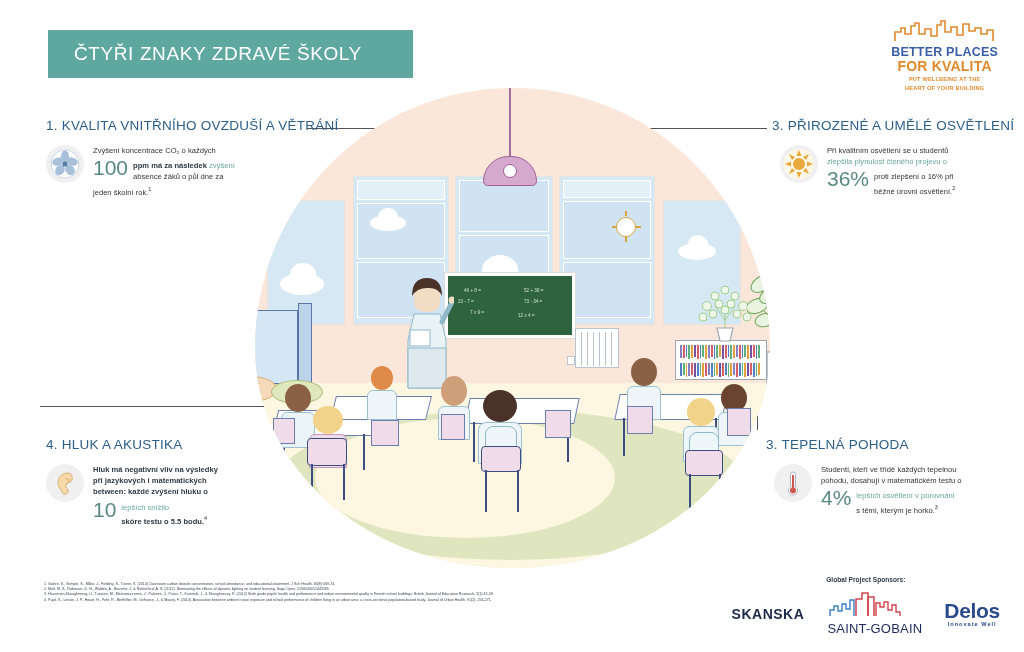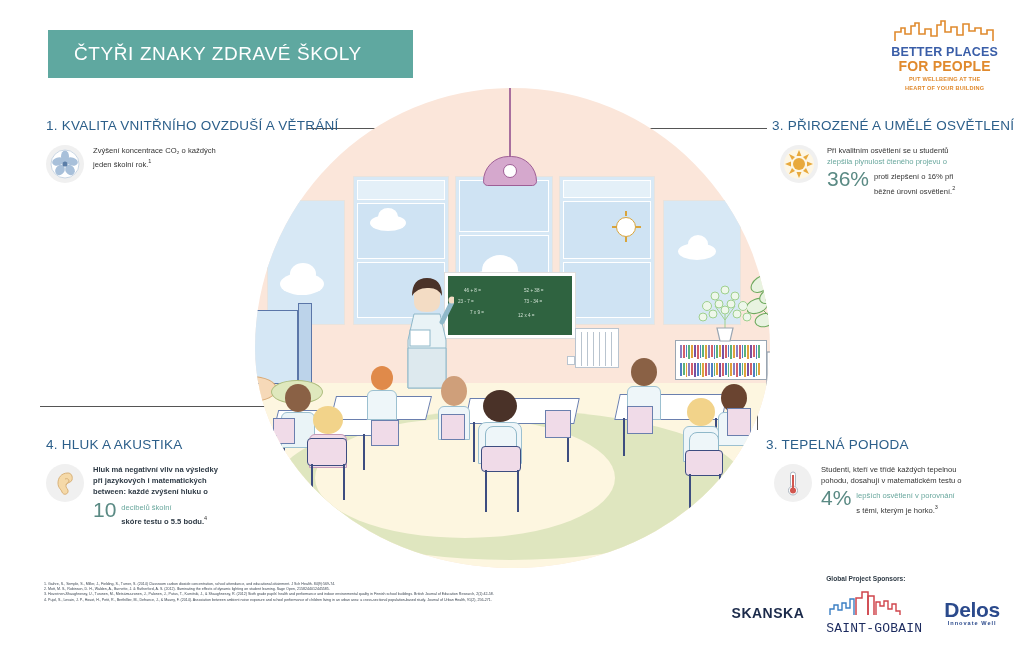--- a/index.html
+++ b/index.html
@@ -124,42 +124,42 @@
   
   .footnotes { position:absolute; left:44px; top:582px; width:560px; }
   .fn { font-size:3.6px; line-height:5.2px; color:#3a4450; white-space:nowrap; }
 
   
   .sponsors { position:absolute; right:24px; bottom:16px; text-align:center; }
   .sp-label { font-size:6.6px; color:#2f3b46; font-weight:bold; margin-bottom:8px; }
   .sp-row { display:flex; align-items:center; gap:22px; }
   .skanska { font-size:14px; font-weight:bold; color:#1b2a4a; letter-spacing:.5px;}
   .sgobain { font-size:13px; font-weight:400; color:#1b2a5e; letter-spacing:.2px;}
-  .sg-wrap { text-align:right;font-family:Liberation Mono, monospace; }
+  .sg-wrap { text-align:right; }
   .delos { font-size:21px; font-weight:bold; color:#2b4a8c; letter-spacing:-.3px; line-height:20px;}
   .delos-sub { font-size:5.6px; font-weight:bold; color:#2b4a8c; letter-spacing:1px;}
 </style>
 </head>
 <body>
 
 <div id="page">
 
   <div class="title-bar">
     <span class="title-text">ČTYŘI ZNAKY ZDRAVÉ ŠKOLY</span>
   </div>
 
   <div class="logos">
     <div class="bpfp">
       <svg width="104" height="22" viewBox="0 0 104 22">
         <path d="M2,21 L2,12 L8,12 L8,8 L12,8 L12,14 L18,14 L18,6 L22,6 L22,3 L26,3 L26,14 L32,14
                  L32,9 L38,9 L38,16 L44,16 L44,5 L48,5 L48,1 L52,1 L52,12 L58,12 L58,7 L64,7
                  L64,15 L70,15 L70,4 L76,4 L76,11 L82,11 L82,8 L88,8 L88,14 L94,14 L94,10 L100,10 L100,21" fill="none" stroke="#e08a2e" stroke-width="1.6"></path>
       </svg>
       <div class="bpfp-l1">BETTER PLACES</div>
-      <div class="bpfp-l2">FOR PEOPLE</div>
+      <div class="bpfp-l2">FOR KVALITA</div>
       <div class="bpfp-l3">PUT WELLBEING AT THE</div>
       <div class="bpfp-l3">HEART OF YOUR BUILDING</div>
     </div>
   </div>
 
   <div class="lline" style="left:307px; top:128px; width:125px; height:1px;"></div>
   <div class="lline" style="left:431px; top:128px; width:1px; height:27px;"></div>
   <div class="dot" style="left:428px; top:152px;"></div>
 
   <div class="lline" style="left:597px; top:128px; width:170px; height:1px;"></div>
@@ -455,20 +455,28 @@
             <ellipse cx="22" cy="12.5" rx="6" ry="4" transform="rotate(18 22 12.5)"></ellipse>
             <ellipse cx="20" cy="21" rx="4.5" ry="5.5" transform="rotate(-35 20 21)"></ellipse>
             <ellipse cx="10" cy="21" rx="4.5" ry="5.5" transform="rotate(35 10 21)"></ellipse>
             <ellipse cx="8" cy="12.5" rx="6" ry="4" transform="rotate(-18 8 12.5)"></ellipse>
           </g>
           <circle cx="15" cy="15" r="2.6" fill="#5b7ea8"></circle>
         </svg>
       </div>
       <div class="ctext">
         <div>Zvýšení koncentrace CO₂ o každých</div>
+        <div class="numrow">
+          <span class="bignum">100</span>
+          <span class="rhs">
+            <span class="dark">ppm má za následek</span>
+            <span class="teal">zvýšení</span><br>
+            <span>absence žáků o půl dne za</span>
+          </span>
+        </div>
         <div>
           <span>jeden školní rok.</span><span class="sup">1</span>
         </div>
       </div>
     </div>
   </div>
 
   <div class="callout" id="c2">
     <h2>3. PŘIROZENÉ A UMĚLÉ OSVĚTLENÍ</h2>
     <div class="cbody">
@@ -537,21 +545,21 @@
           <path d="M15,11 C17,10 19,11 19,13 C19,15 16,15 16,17" fill="none" stroke="#d8b179" stroke-width="1"></path>
         </svg>
       </div>
       <div class="ctext">
         <div class="dark">Hluk má negativní vliv na výsledky</div>
         <div class="dark">při jazykových i matematických</div>
         <div class="dark">between: každé zvýšení hluku o</div>
         <div class="numrow">
           <span class="bignum">10</span>
           <span class="rhs">
-            <span class="teal">decibelů školní</span><br>
+            <span class="teal">lepších snížilo</span><br>
             <span class="dark">skóre testu o 5.5 bodu.</span><span class="sup">4</span>
           </span>
         </div>
       </div>
     </div>
   </div>
 
   <div class="footnotes">
     <div class="fn">1. Gaihre, S., Semple, S., Miller, J., Fielding, S., Turner, S. (2014) Classroom carbon dioxide concentration, school attendance, and educational attainment. J Sch Health. 84(9):569-74.</div>
     <div class="fn">2. Mott, M. S., Robinson, D. H., Walden, A., Burnette, J. &amp; Rutherford, A. S. (2012). Illuminating the effects of dynamic lighting on student learning. Sage Open, 2158244012445585.</div>

